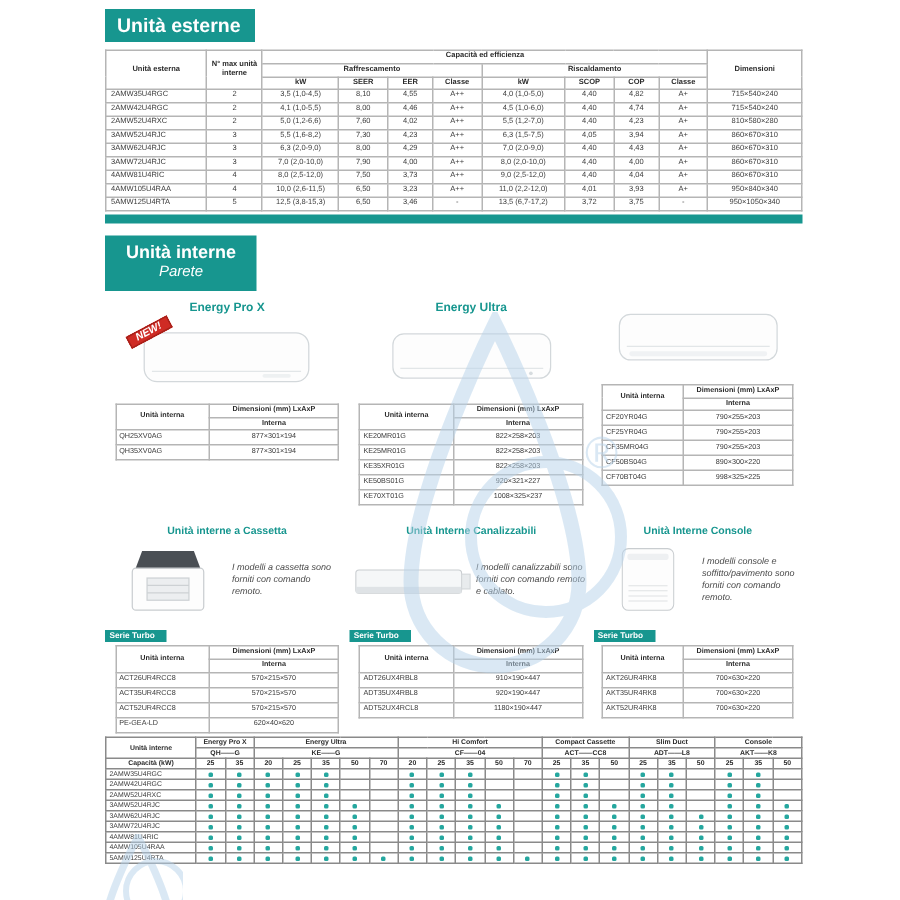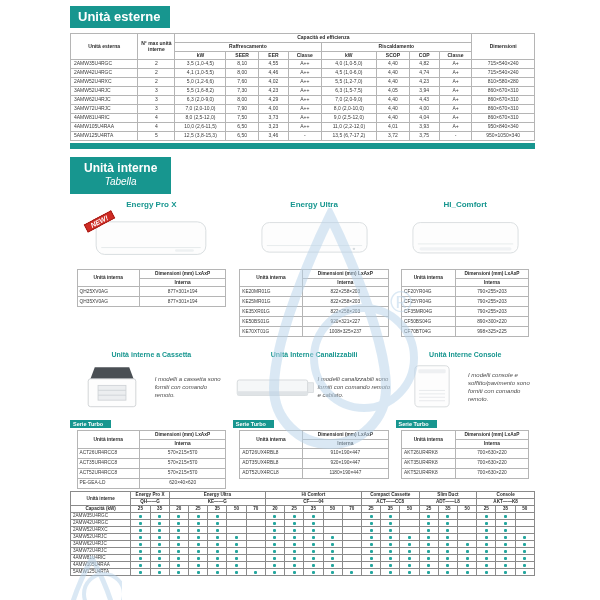--- a/index.html
+++ b/index.html
@@ -229,21 +229,21 @@
           <td>950×1050×340</td>
         </tr>
       </tbody>
   </table>
 
   <div class="teal-bar"></div>
 
   
   <div class="interne-badge">
     <div class="t1">Unità interne</div>
-    <div class="t2">Tabella</div>
+    <div class="t2">Parete</div>
   </div>
 
   <div class="wall-row">
 
     <div class="pcol c0">
       <div class="ptitle">Energy Pro X</div>
       <div class="pimg">
         <span class="new-badge">NEW!</span>
         <svg width="120" height="46" viewBox="0 0 140 52">
           <rect x="6" y="6" width="128" height="38" rx="10" fill="#fdfdfd" stroke="#d3d8db"></rect>
@@ -312,21 +312,20 @@
             </tr>
             <tr>
               <td class="rowhead">KE70XT01G</td>
               <td>1008×325×237</td>
             </tr>
           </tbody>
       </table>
     </div>
 
     <div class="pcol c2">
-      <div class="ptitle">HI_Comfort</div>
       <div class="pimg">
         <svg width="115" height="44" viewBox="0 0 140 52">
           <rect x="6" y="6" width="128" height="37" rx="9" fill="#fdfdfd" stroke="#d3d8db"></rect>
           <path d="M12 32 h116" stroke="#e2e6e8" fill="none"></path>
           <rect x="14" y="36" width="112" height="4" rx="2" fill="#f0f2f4"></rect>
         </svg>
       </div>
       <table class="spec">
         <thead>
           <tr>

